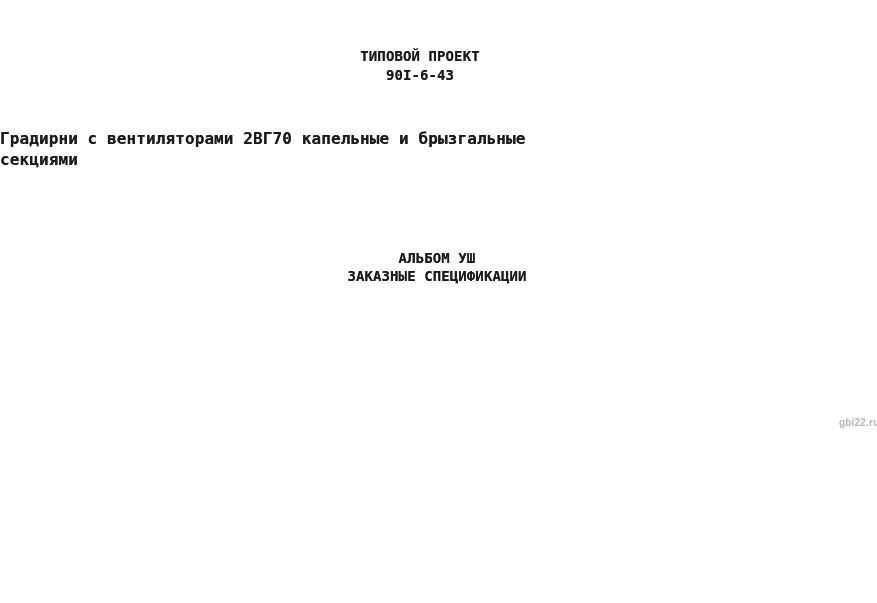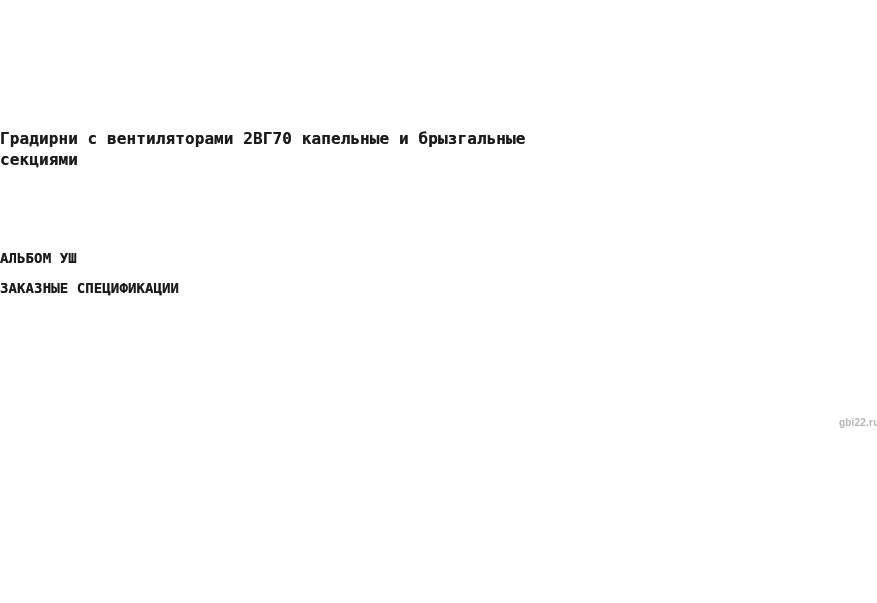--- a/index.html
+++ b/index.html
@@ -38,43 +38,48 @@
     width: 872px;
     text-align: left;
     font-size: 16px;
     line-height: 21px;
   }
   .album-block {
     position: absolute;
     top: 251px;
     left: 0;
     width: 836px;
-    text-align: left;
+    text-align: center;
     font-size: 14px;
     line-height: 14px;
+    padding-left: 19px;
   }
   .album-subtitle {
-    margin-top: 16px;
+    margin-top: 4px;
   }
   .watermark {
     position: absolute;
     top: 417px;
     left: 839px;
     font-family: "Liberation Sans", sans-serif;
     font-size: 10px;
     font-weight: 700;
     color: #b4b4b4;
     letter-spacing: 0.2px;
   }
 </style>
 </head>
 <body>
 
 <div class="page">
 
+  <div class="header-block">
+    <div class="tw">ТИПОВОЙ ПРОЕКТ</div>
+    <div class="tw">90I-6-43</div>
+  </div>
 
   <div class="title-block">
     <div class="tw">Градирни с вентиляторами 2ВГ70 капельные и брызгальные</div>
     <div class="tw">секциями</div>
   </div>
 
   <div class="album-block">
     <div class="tw">АЛЬБОМ УШ</div>
     <div class="tw album-subtitle">ЗАКАЗНЫЕ СПЕЦИФИКАЦИИ</div>
   </div>

